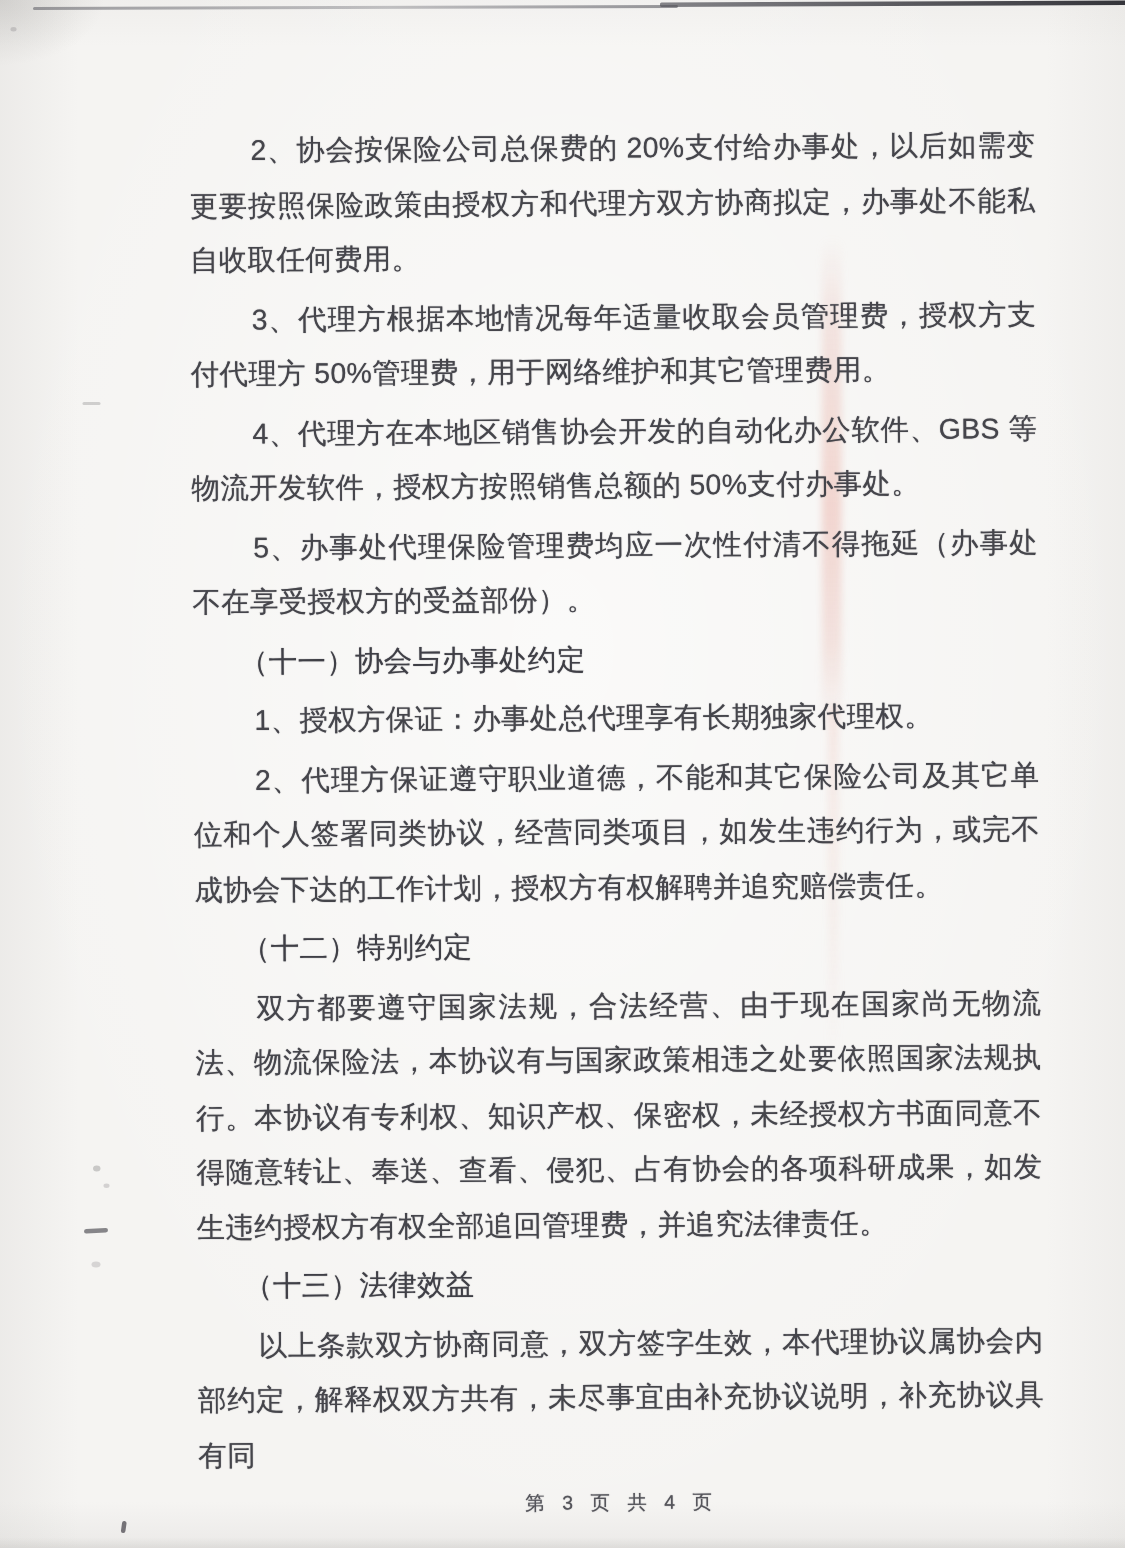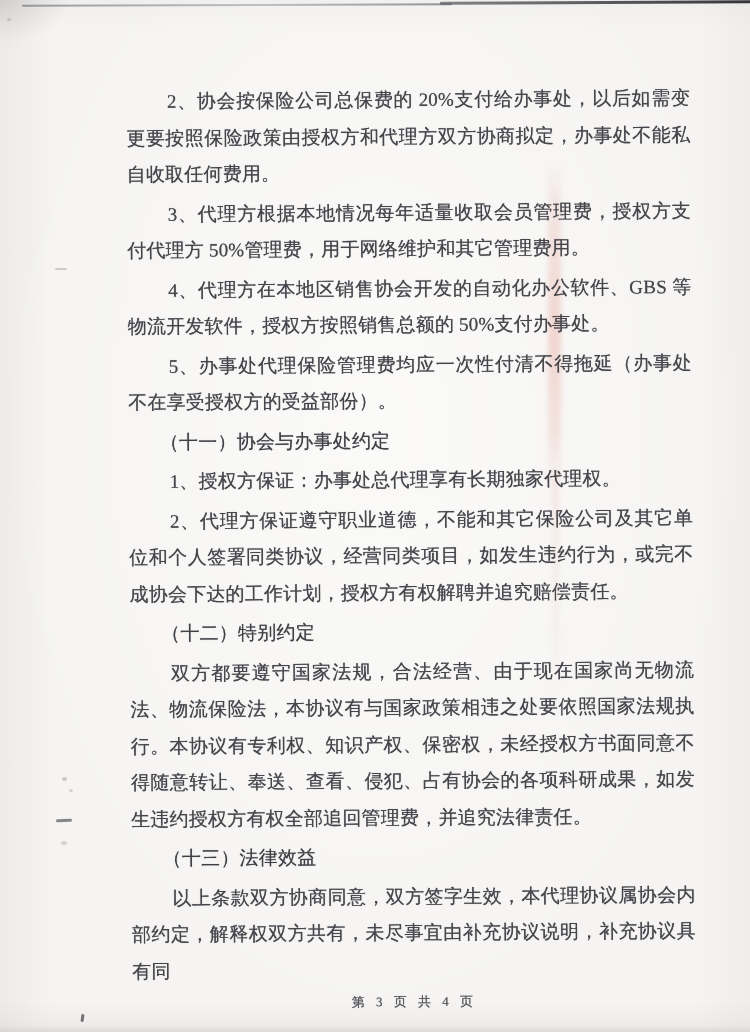--- a/index.html
+++ b/index.html
@@ -1,20 +1,20 @@
 <!DOCTYPE html>
 <html><head>
 <meta charset="utf-8">
 <title>Scanned contract page</title>
 <style>
   html,body { margin:0; padding:0; background:#e8e7e5; }
   .page {
     position:relative; width:750px; height:1032px; margin:0 auto;
     background:#f5f4f2; overflow:hidden;
-    font-family:Liberation Serif, serif;
+    font-family:Liberation Sans, sans-serif;
   }
   .paper-texture {
     position:absolute; inset:0; pointer-events:none;
     background:
       radial-gradient(ellipse at 50% 42%, rgba(255,255,255,0.55), rgba(255,255,255,0) 72%),
       linear-gradient(90deg, rgba(205,203,200,0.22), rgba(205,203,200,0) 7%, rgba(205,203,200,0) 93%, rgba(210,208,205,0.18)),
       linear-gradient(180deg, rgba(215,213,210,0.18), rgba(215,213,210,0) 3%, rgba(215,213,210,0) 97%, rgba(195,193,190,0.20));
   }
   .corner-shade-tl {
     position:absolute; left:0; top:0; width:70px; height:44px;

